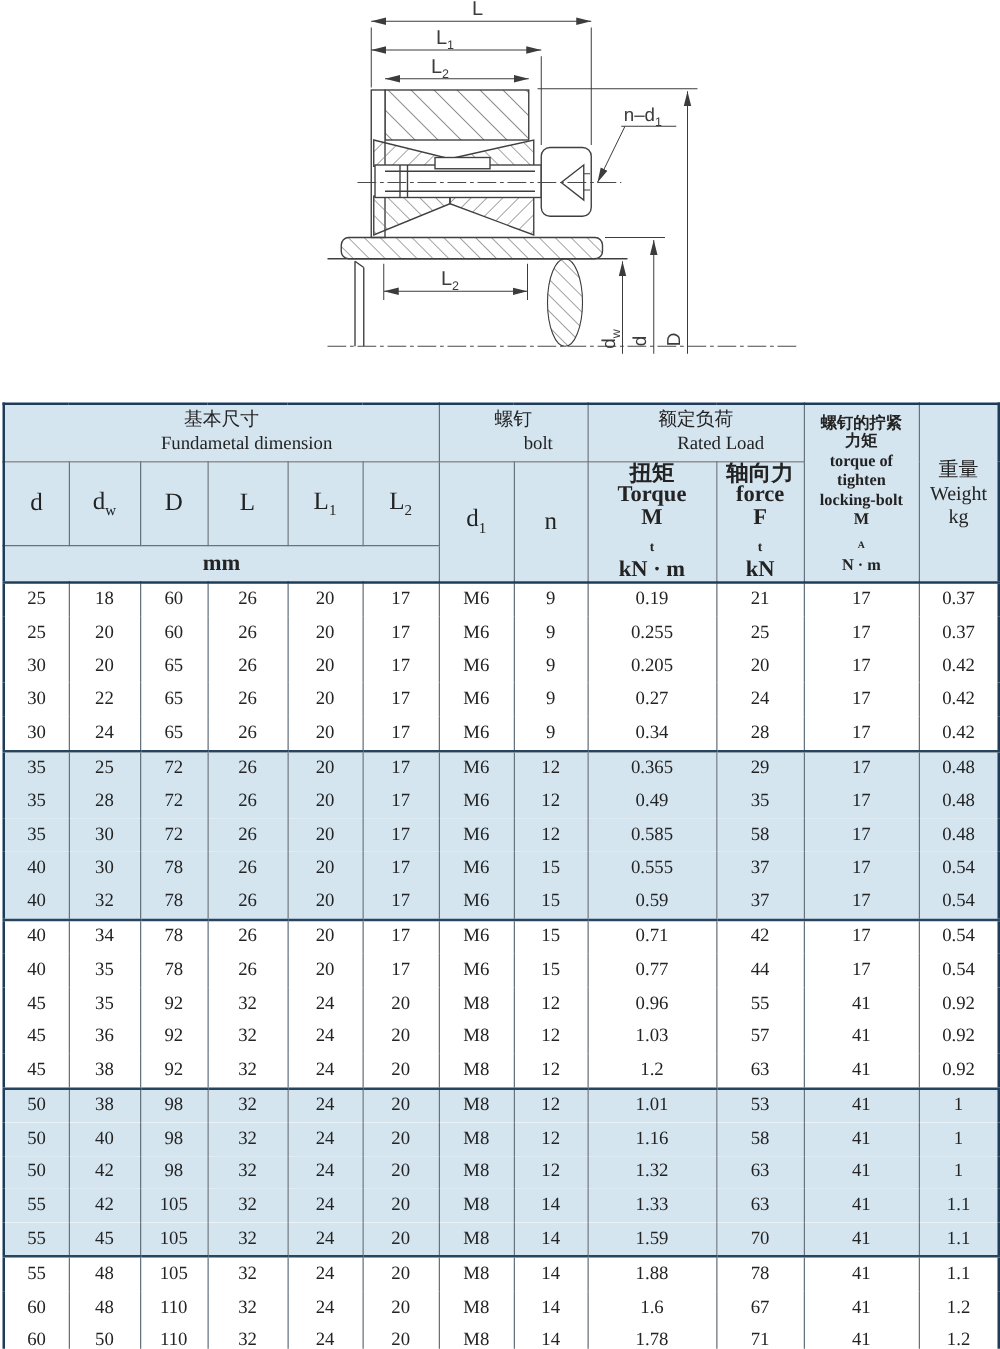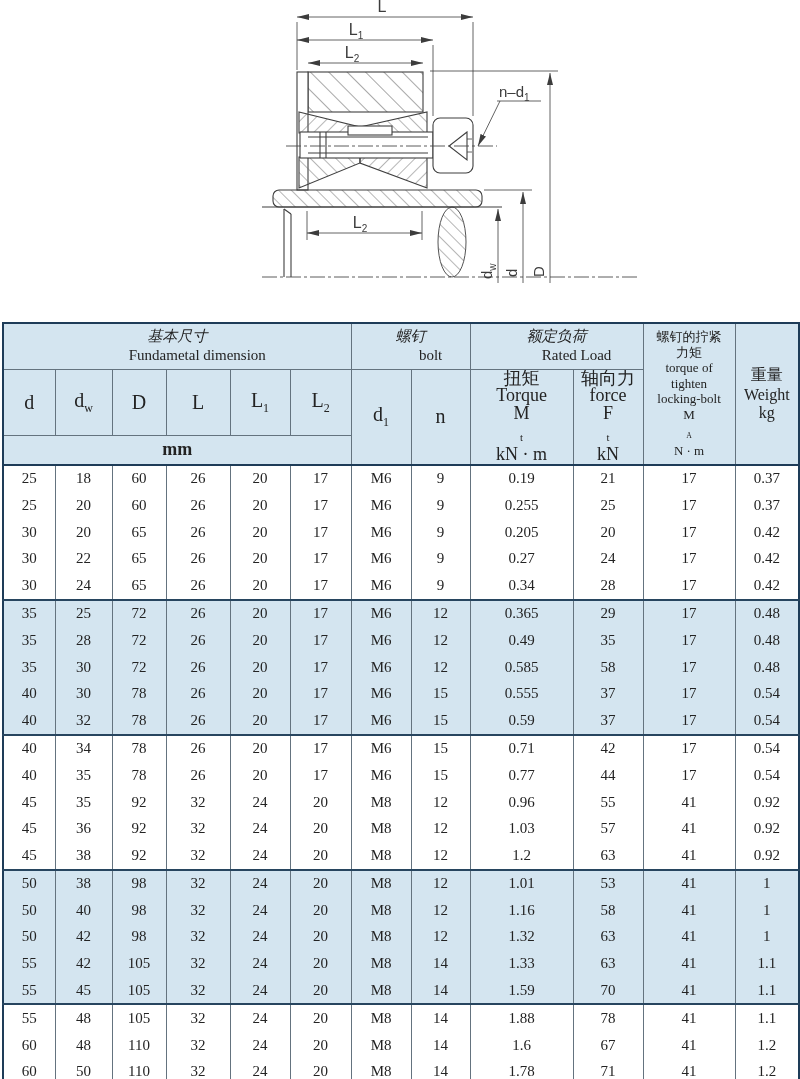--- a/index.html
+++ b/index.html
@@ -21,27 +21,27 @@
     border:2px solid #1e3c58;
   }
   th, td {
     border:1px solid #64737f;
     text-align:center; vertical-align:middle;
     font-weight:normal; padding:0; overflow:hidden;
   }
   thead th { background:#d4e5f0; }
   thead { border-bottom:2px solid #1e3c58; }
 
-  .h-zh   { display:block; font-size:15px; line-height:19px;font-style:italic; }
+  .h-zh   { display:block; font-size:15px; line-height:19px; }
   .h-en   { display:block; font-size:15px; line-height:19px;padding-left:40px; }
   .h-sym  { font-size:20px; }
   .h-mm   { font-size:18px;font-weight:bold; }
   sub { font-size:0.6em; }
 
-  .cell-stack { display:flex; flex-direction:column; justify-content:center; height:100%; }
+  .cell-stack { display:flex; flex-direction:column; justify-content:center; height:100%;font-weight:bold; }
   .cell-stack span { display:block; }
   .small-lines span { font-size:13px; line-height:15.5px; }
   .mid-lines span { font-size:18px; line-height:17.5px; }
   .weight-stack { display:flex; flex-direction:column; justify-content:center; height:100%; padding:10px 0; box-sizing:border-box; }
   .weight-stack span { font-size:16px; }
 
   tbody td {
     border-top:none; border-bottom:none;
     font-size:15px; height:26.6px; background:#ffffff;
   }

